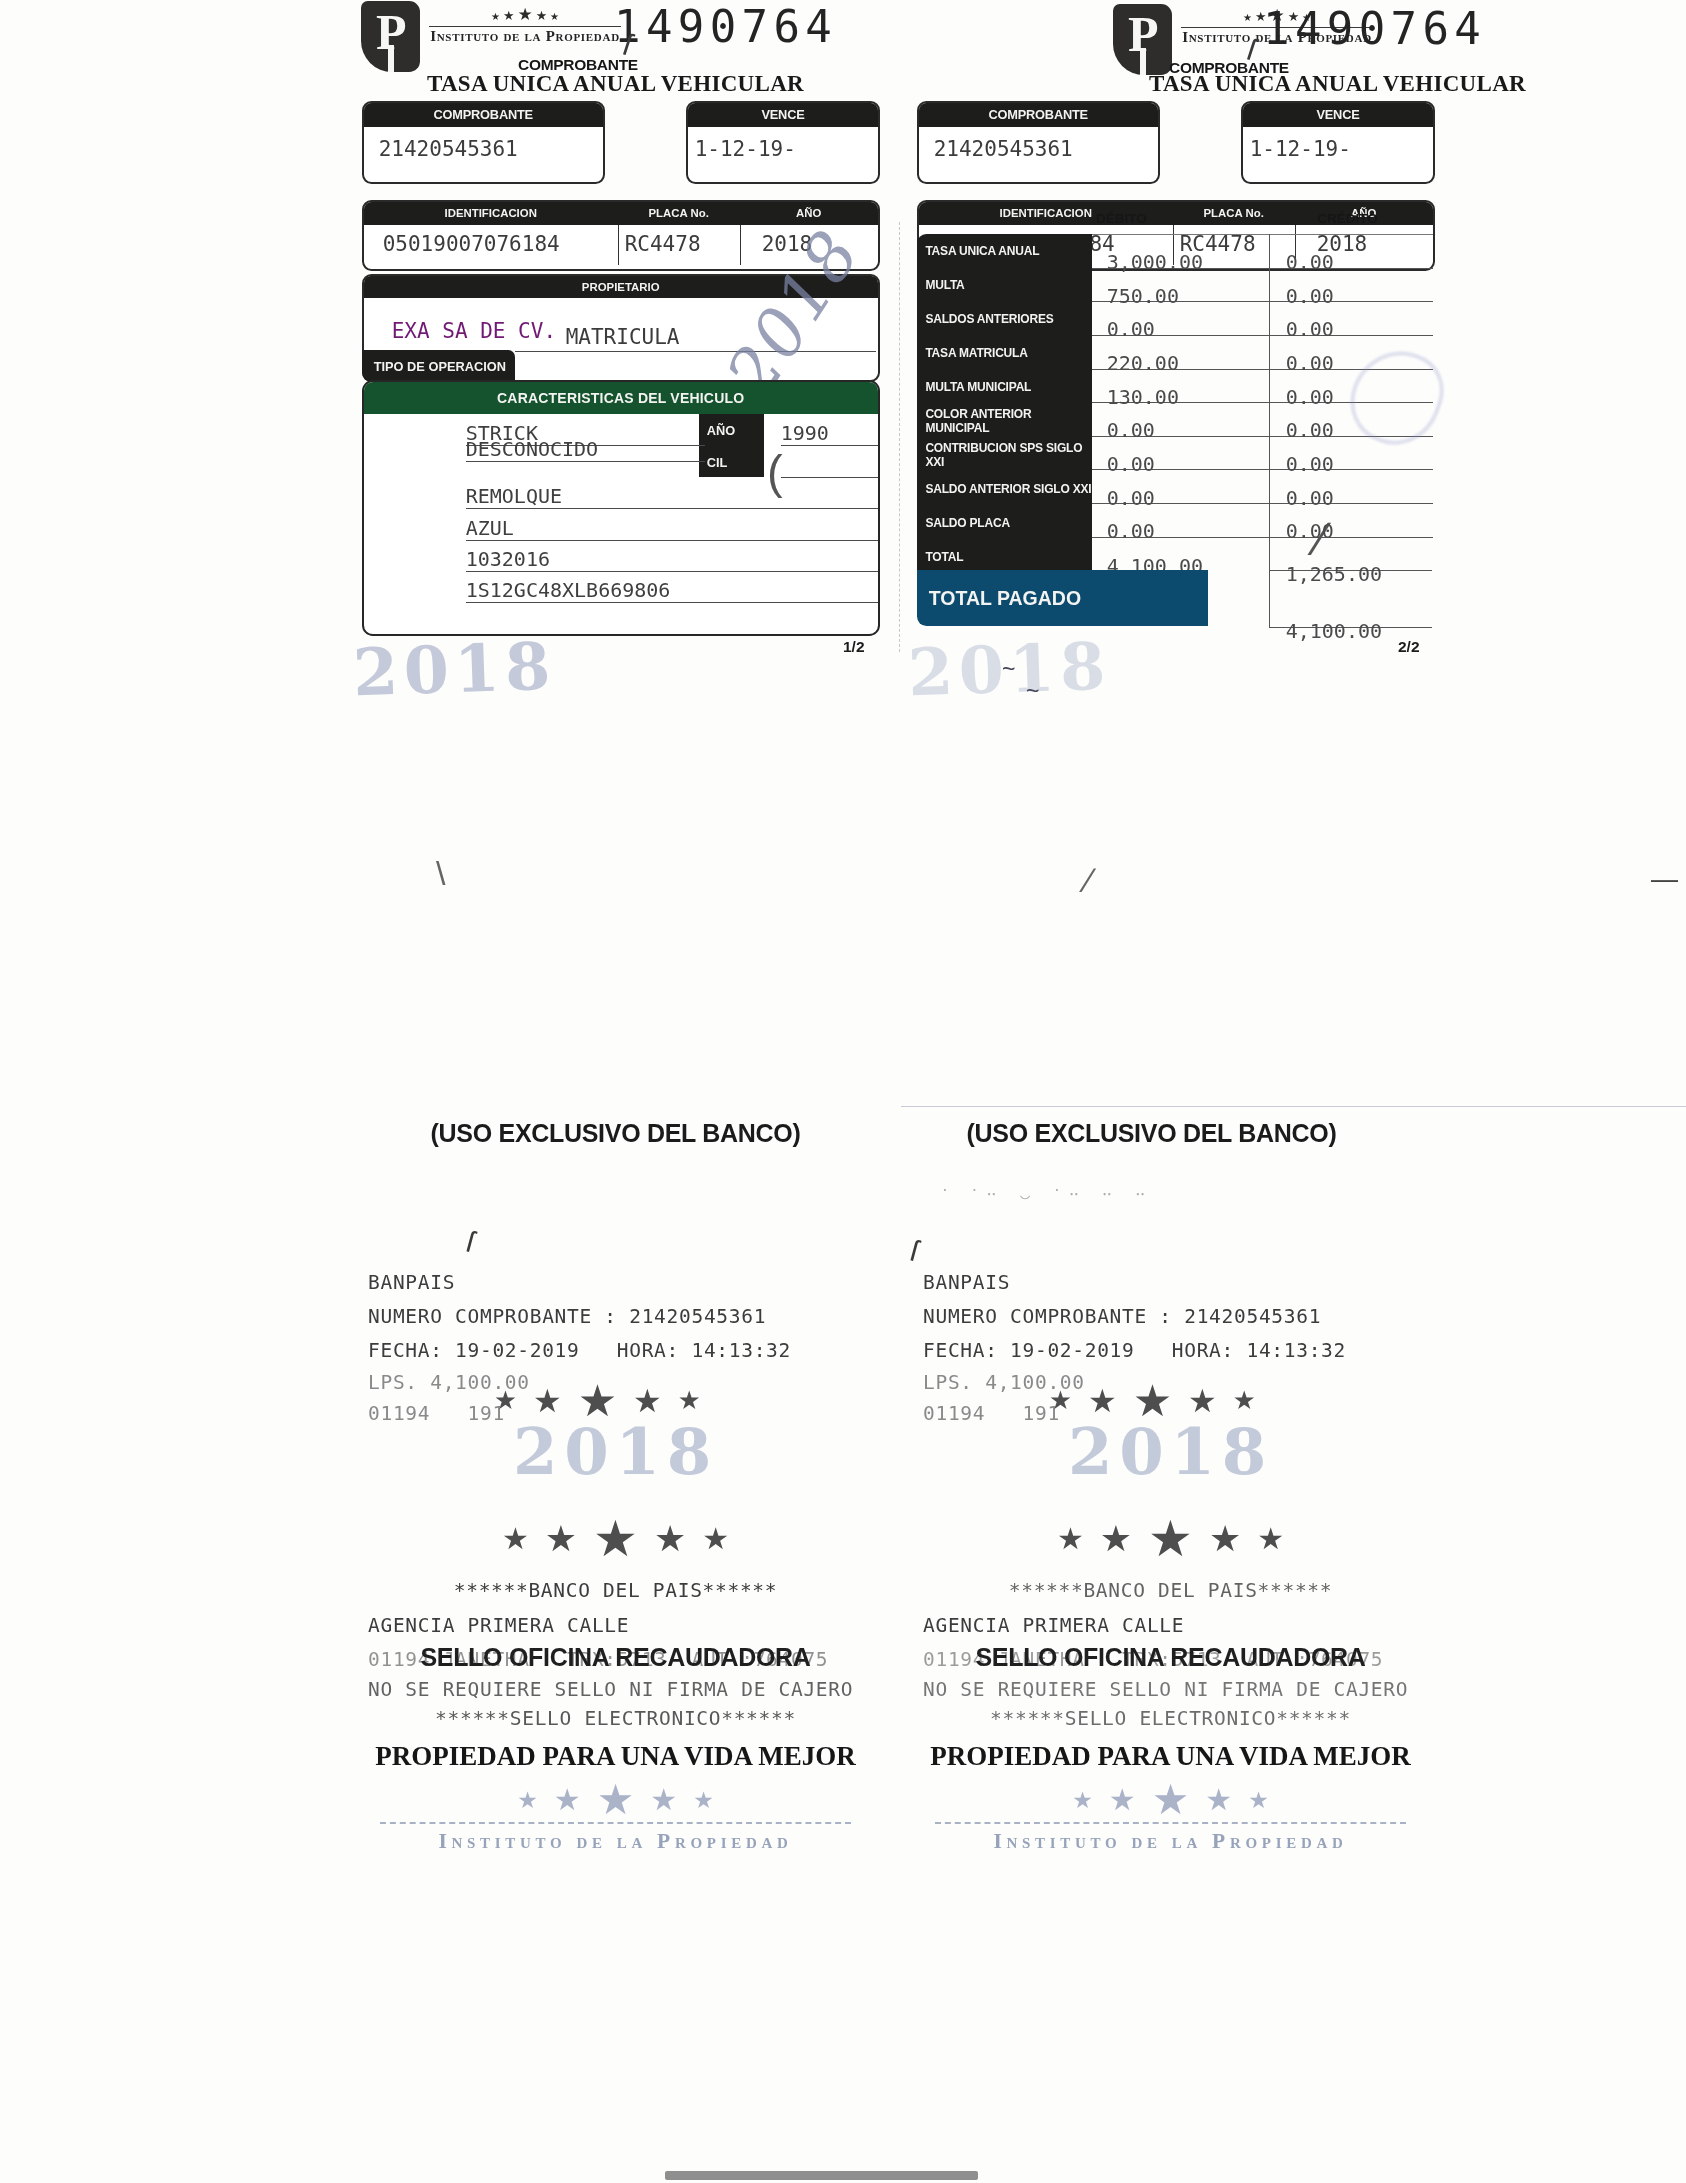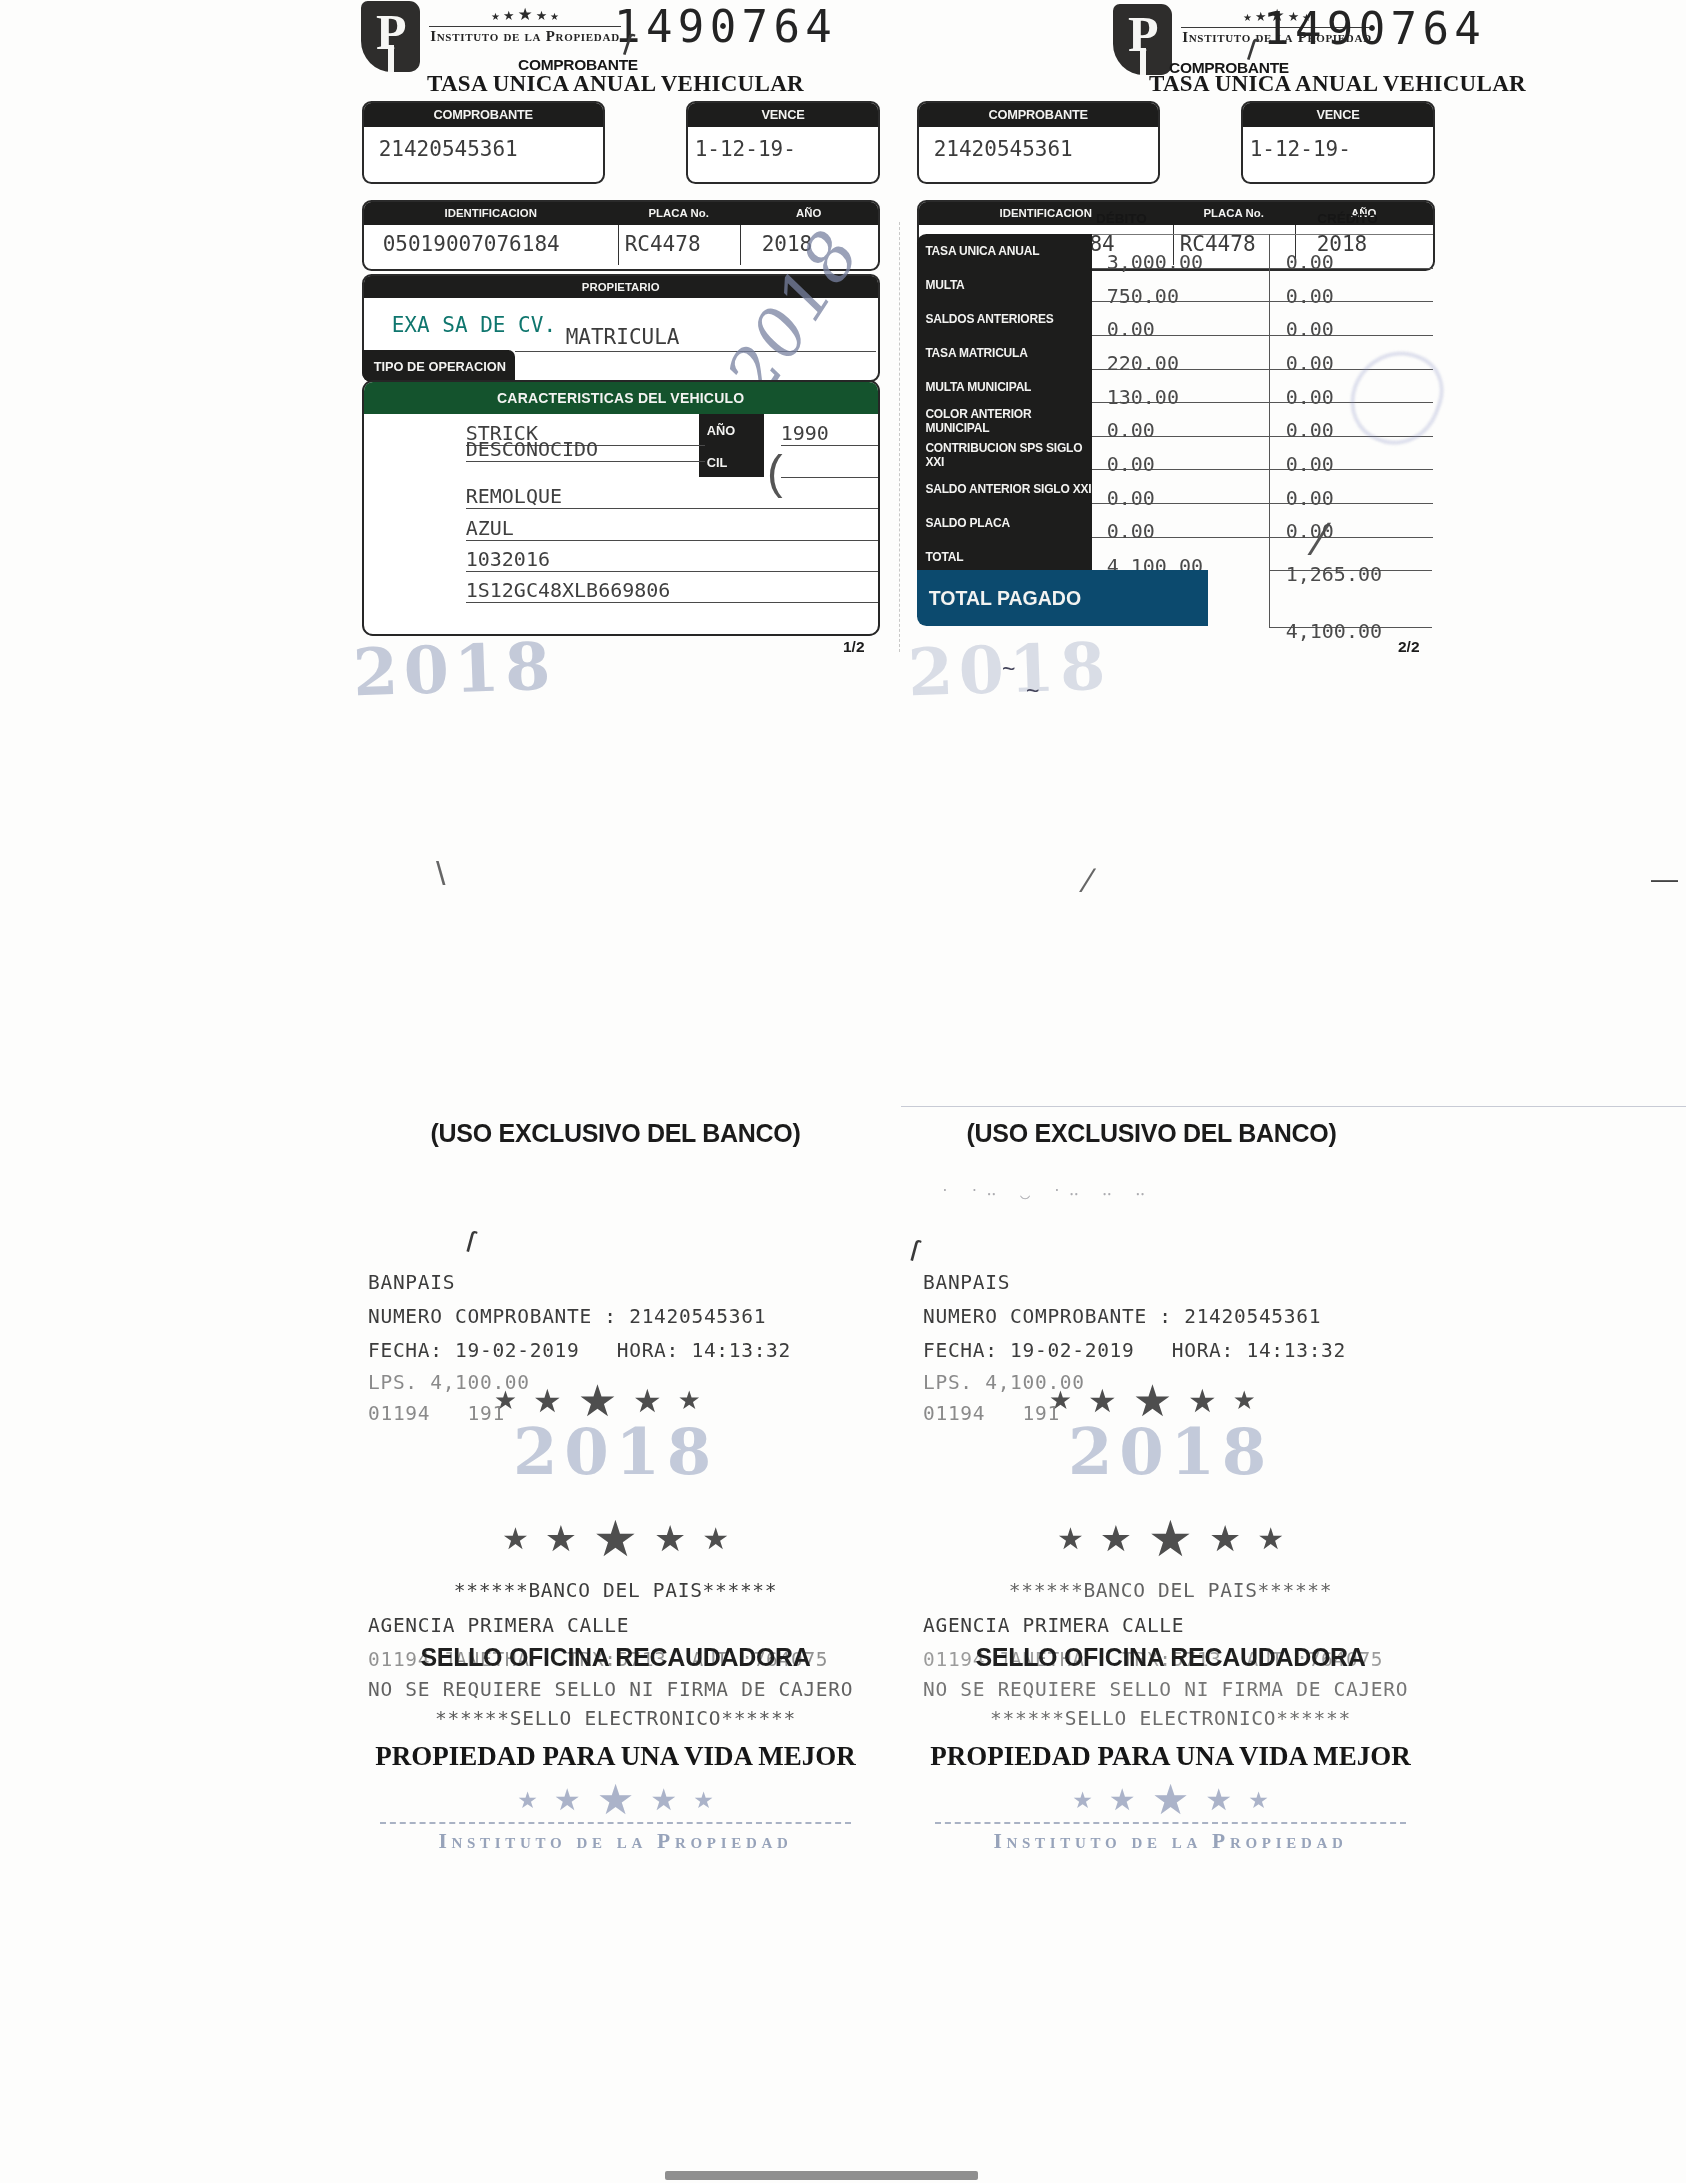--- a/index.html
+++ b/index.html
@@ -49,22 +49,22 @@
   .ident-c1{width:254px;} .ident-c2{width:122px;} .ident-c3{width:138px;}
   .ident-vals{position:relative;height:40px;}
   .ident-vals .v{position:absolute;top:6.7px;font-family:"DejaVu Sans Mono",monospace;
                  font-size:21px;color:#3c3c3c;white-space:pre;}
   .ident-div{position:absolute;top:0;width:1.7px;height:40px;background:#333;}
   
   .box-prop{left:8.7px;top:274px;width:514px;height:104px;border:2px solid #2a2a2a;border-radius:9.4px;
             position:absolute;background:#fff;}
   .prop-hd{background:#1d1d1c;color:#f3f3f1;font-weight:bold;font-size:11.4px;text-align:center;
            padding:4.7px 0 5.4px 0;border-radius:6.7px 6.7px 0 0;}
-  .prop-val{position:absolute;left:28px;top:37px;font-family:"DejaVu Sans Mono",monospace;
-            font-size:21px;color:#0f766e;white-space:pre;}
+  .prop-val{position:absolute;left:28px;top:43px;font-family:"DejaVu Sans Mono",monospace;
+            font-size:21px;color:#701a75;white-space:pre;}
   .tipo-chip{position:absolute;left:-2px;bottom:-2px;width:153px;height:32px;background:#1d1d1c;
              color:#f3f3f1;font-weight:bold;font-size:12.8px;border-radius:0 6.7px 0 9.4px;
              display:flex;align-items:center;padding-left:12px;box-sizing:border-box;}
   .tipo-line{position:absolute;left:151px;bottom:28px;width:361px;border-top:1.7px solid #4a4a4a;}
   .tipo-val{position:absolute;left:202px;bottom:31px;font-family:"DejaVu Sans Mono",monospace;
             font-size:21px;color:#3c3c3c;}
   .hand-2018{position:absolute;left:350px;top:274px;font-family:"DejaVu Serif",serif;
              font-size:67px;color:rgba(120,130,160,0.75);transform:rotate(-57deg);
              font-style:italic;letter-spacing:2.7px;}
   

